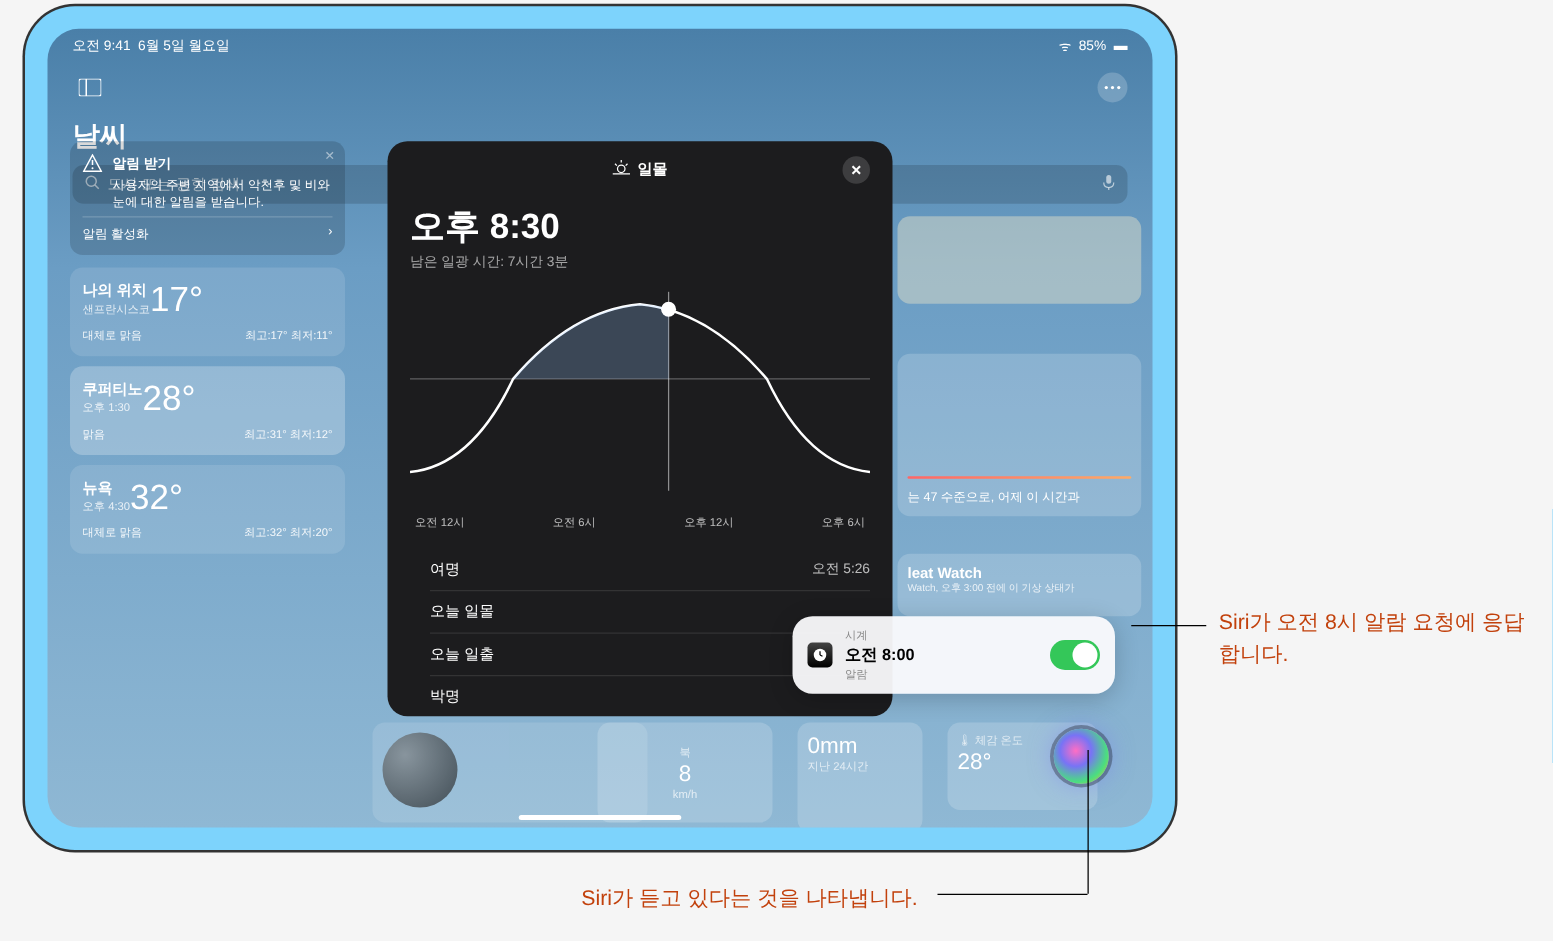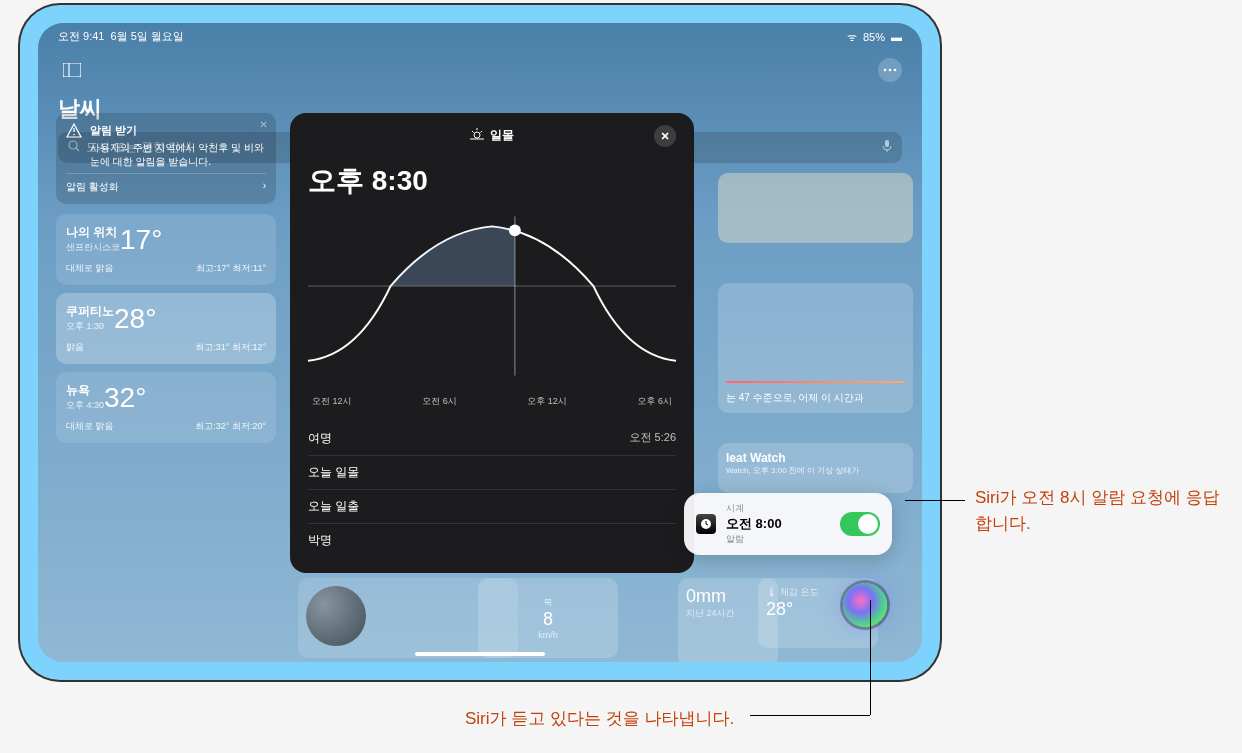--- a/index.html
+++ b/index.html
@@ -130,21 +130,21 @@
     }
     
     .loc-header { display: flex; align-items: flex-start; }
     .loc-name { font-size: 12px; font-weight: 600; }
     .loc-sub { font-size: 9px; opacity: 0.8; }
     .loc-temp { font-size: 28px; font-weight: 300; }
     .loc-footer { display: flex; justify-content: space-between; font-size: 9px; margin-top: 6px; opacity: 0.9; }
     
     .sunset-card {
       position: absolute;
-      left: 252px;
+      left: 272px;
       top: 90px;
       width: 404px;
       height: 460px;
       background: #1c1c1e;
       border-radius: 16px;
       color: #fff;
       padding: 14px 18px;
     }
     
     .sunset-header {
@@ -191,53 +191,54 @@
       padding: 0 4px;
     }
     
     .sun-rows { margin-top: 14px; }
     .sun-row {
       display: flex;
       justify-content: space-between;
       padding: 8px 0;
       font-size: 12px;
       border-top: 1px solid rgba(255,255,255,0.1);
+      margin-left: 16px;
     }
     .sun-row:first-child { border-top: none; }
     .sun-row-val { opacity: 0.7; font-size: 11px; }
     
     .bg-widget {
       position: absolute;
       background: rgba(255,255,255,0.18);
       border-radius: 10px;
       color: #fff;
       padding: 8px;
       font-size: 10px;
     }
     
     .widget-map { left: 680px; top: 150px; width: 195px; height: 70px; background: rgba(220,220,200,0.5); }
     .widget-uv { left: 680px; top: 260px; width: 195px; height: 130px; display: flex; flex-direction: column; justify-content: flex-end; }
     .widget-heat { left: 680px; top: 420px; width: 195px; height: 50px; }
     .widget-heat .h-title { font-size: 12px; font-weight: 600; }
     .widget-heat .h-sub { font-size: 8px; opacity: 0.8; }
     
-    .widget-rain { left: 600px; top: 555px; width: 100px; height: 88px; margin-left: 40px; }
+    .widget-rain { left: 600px; top: 555px; width: 100px; height: 88px; }
     .widget-feels { left: 720px; top: 555px; width: 120px; height: 70px; }
     .widget-moon { left: 260px; top: 555px; width: 220px; height: 80px; display: flex; gap: 8px; opacity: 0.7; }
     .moon-vis { width: 60px; height: 60px; background: radial-gradient(circle at 30% 30%, #888, #222); border-radius: 50%; }
     .widget-wind { left: 440px; top: 555px; width: 140px; height: 80px; display: flex; flex-direction: column; align-items: center; justify-content: center; }
     
     .widget-val { font-size: 18px; font-weight: 500; }
     .widget-label { font-size: 9px; opacity: 0.7; }
     
     .siri-notification {
       position: absolute;
       right: 30px;
       top: 470px;
-      width: 208px;
+      width: 258px;
       height: 62px;
       background: rgba(250,250,252,0.95);
       border-radius: 16px;
       display: flex;
       align-items: center;
       padding: 8px 12px;
       gap: 10px;
       box-shadow: 0 4px 20px rgba(0,0,0,0.2);
     }
     
@@ -470,20 +471,21 @@
               <line x1="7" y1="0" x2="7" y2="2" stroke="#fff"></line>
               <line x1="2" y1="3" x2="3.5" y2="4.5" stroke="#fff"></line>
               <line x1="12" y1="3" x2="10.5" y2="4.5" stroke="#fff"></line>
             </svg>
         </span>
         <span>일몰</span>
         <div class="sunset-close">✕</div>
       </div>
 
       <div class="sunset-time">오후 8:30</div>
+      <div class="sunset-remain">남은 일광 시간: 7시간 3분</div>
 
       <div class="sun-chart">
         <svg viewBox="0 0 370 160">
           <line x1="0" y1="70" x2="370" y2="70" stroke="rgba(255,255,255,0.3)" stroke-width="1"></line>
           <line x1="208" y1="0" x2="208" y2="160" stroke="rgba(255,255,255,0.5)" stroke-width="1"></line>
           <path d="M 0 145 Q 50 140 83 70 Q 130 15 185 10 Q 240 15 287 70 Q 320 140 370 145" fill="none" stroke="#fff" stroke-width="2"></path>
           <path d="M 83 70 Q 130 15 185 10 Q 210 12 208 14 L 208 70 Z" fill="rgba(150,200,255,0.25)"></path>
           <circle cx="208" cy="14" r="6" fill="#fff"></circle>
         </svg>
       </div>

